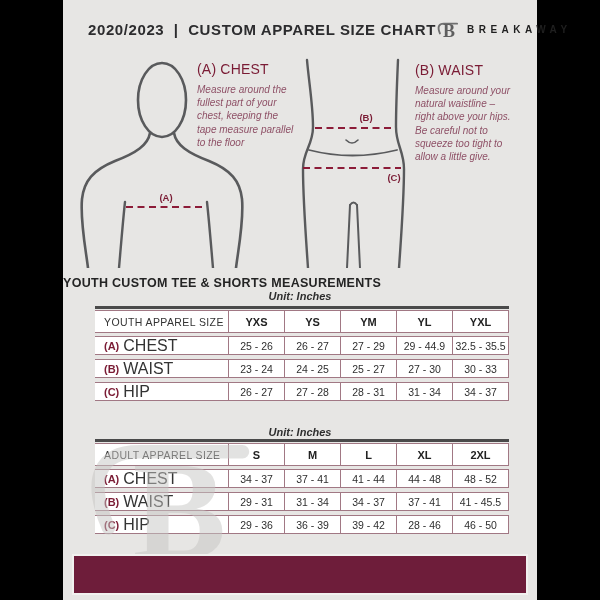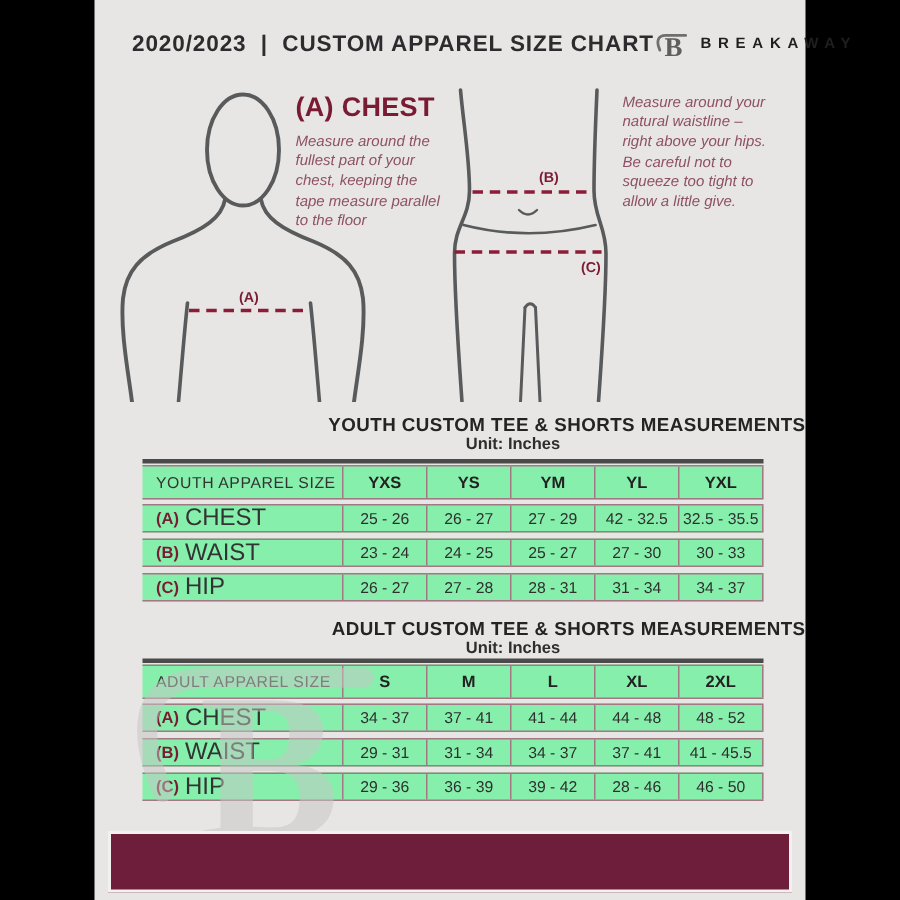--- a/index.html
+++ b/index.html
@@ -12,31 +12,31 @@
               display:flex;justify-content:space-between;align-items:center;z-index:4;}
   .page-title{font-size:15px;font-weight:bold;letter-spacing:.6px;color:#2c2c2e;white-space:pre;}
   .brand{display:flex;align-items:center;gap:6px;}
   .brand-name{font-size:10px;font-weight:bold;letter-spacing:4.5px;color:#1f1f1f;}
   .logo-svg{width:25px;height:25px;display:block;}
 
   
   .fig{position:absolute;z-index:1;}
   .fig path,.fig ellipse{fill:none;stroke:#595a5c;stroke-linecap:round;}
   .instr{position:absolute;width:106px;z-index:1;}
-  .instr h3{margin:0 0 6px 0;font-size:18px;font-weight:bold;color:#7a1b34;letter-spacing:.2px;}
+  .instr h3{margin:0 0 6px 0;font-size:14px;font-weight:normal;color:#7a1b34;letter-spacing:.2px;}
   .instr p{margin:0;font-size:10px;font-style:italic;color:#8e5066;line-height:1.32;white-space:pre-line;}
 
   
-  .tbl-title{position:absolute;left:0;width:100%;text-align:right;font-size:12.5px;
+  .tbl-title{position:absolute;left:0;width:100%;text-align:left;font-size:12.5px;
              font-weight:bold;color:#242424;letter-spacing:.3px;z-index:1;}
   .tbl-unit{position:absolute;left:0;width:100%;text-align:center;font-size:11px;
-            font-weight:bold;color:#2e2e2e;z-index:1;margin-left:42px;}
+            font-style:italic;font-weight:bold;color:#2e2e2e;z-index:1;}
   .size-table{position:absolute;left:32px;width:414px;border-top:3px solid #4a4a4a;
               padding-top:1px;z-index:1;}
-  .trow{display:grid;grid-template-columns:134px repeat(5,1fr);background:#86efac;
+  .trow{display:grid;grid-template-columns:134px repeat(5,1fr);background:#ffffff;
         border-top:1px solid #a17884;border-bottom:1px solid #a17884;margin-bottom:4px;height:17px;}
   .trow.thead{height:21px;margin-bottom:3px;}
   .cell{display:flex;align-items:center;justify-content:center;font-size:10.5px;color:#2f2f2f;
         border-right:1px solid #a17884;overflow:hidden;}
   .cell.lbl{justify-content:flex-start;padding-left:9px;}
   .thead .cell{font-weight:bold;font-size:11px;color:#222;}
   .thead .cell.lbl{font-weight:normal;font-size:10.5px;letter-spacing:.4px;color:#333;}
   .key{color:#7a1b34;font-weight:bold;margin-right:4px;font-size:11px;}
   .rowlabel{font-size:16px;color:#333;}
 
@@ -94,20 +94,21 @@
 
     <div class="instr" style="left:134px;top:61px;">
       <h3>(A) CHEST</h3>
       <p>Measure around the
 fullest part of your
 chest, keeping the
 tape measure parallel
 to the floor</p>
     </div>
     <div class="instr" style="left:352px;top:62px;">
+      <h3>(B) WAIST</h3>
       <p>Measure around your
 natural waistline –
 right above your hips.
 Be careful not to
 squeeze too tight to
 allow a little give.</p>
     </div>
 
     <div class="tbl-title" style="top:276px;">YOUTH CUSTOM TEE &amp; SHORTS MEASUREMENTS</div>
     <div class="tbl-unit" style="top:290px;">Unit: Inches</div>
@@ -121,21 +122,21 @@
         <div class="cell">YXL</div>
       </div>
       <div class="trow">
         <div class="cell lbl">
           <span class="key">(A)</span>
           <span class="rowlabel">CHEST</span>
         </div>
         <div class="cell">25 - 26</div>
         <div class="cell">26 - 27</div>
         <div class="cell">27 - 29</div>
-        <div class="cell">42 - 32.5</div>
+        <div class="cell">29 - 44.9</div>
         <div class="cell">32.5 - 35.5</div>
       </div>
       <div class="trow">
         <div class="cell lbl">
           <span class="key">(B)</span>
           <span class="rowlabel">WAIST</span>
         </div>
         <div class="cell">23 - 24</div>
         <div class="cell">24 - 25</div>
         <div class="cell">25 - 27</div>
@@ -148,21 +149,20 @@
           <span class="rowlabel">HIP</span>
         </div>
         <div class="cell">26 - 27</div>
         <div class="cell">27 - 28</div>
         <div class="cell">28 - 31</div>
         <div class="cell">31 - 34</div>
         <div class="cell">34 - 37</div>
       </div>
     </div>
 
-    <div class="tbl-title" style="top:412px;">ADULT CUSTOM TEE &amp; SHORTS MEASUREMENTS</div>
     <div class="tbl-unit" style="top:426px;">Unit: Inches</div>
     <div class="size-table" style="top:439px;">
       <div class="trow thead">
         <div class="cell lbl">ADULT APPAREL SIZE</div>
         <div class="cell">S</div>
         <div class="cell">M</div>
         <div class="cell">L</div>
         <div class="cell">XL</div>
         <div class="cell">2XL</div>
       </div>

